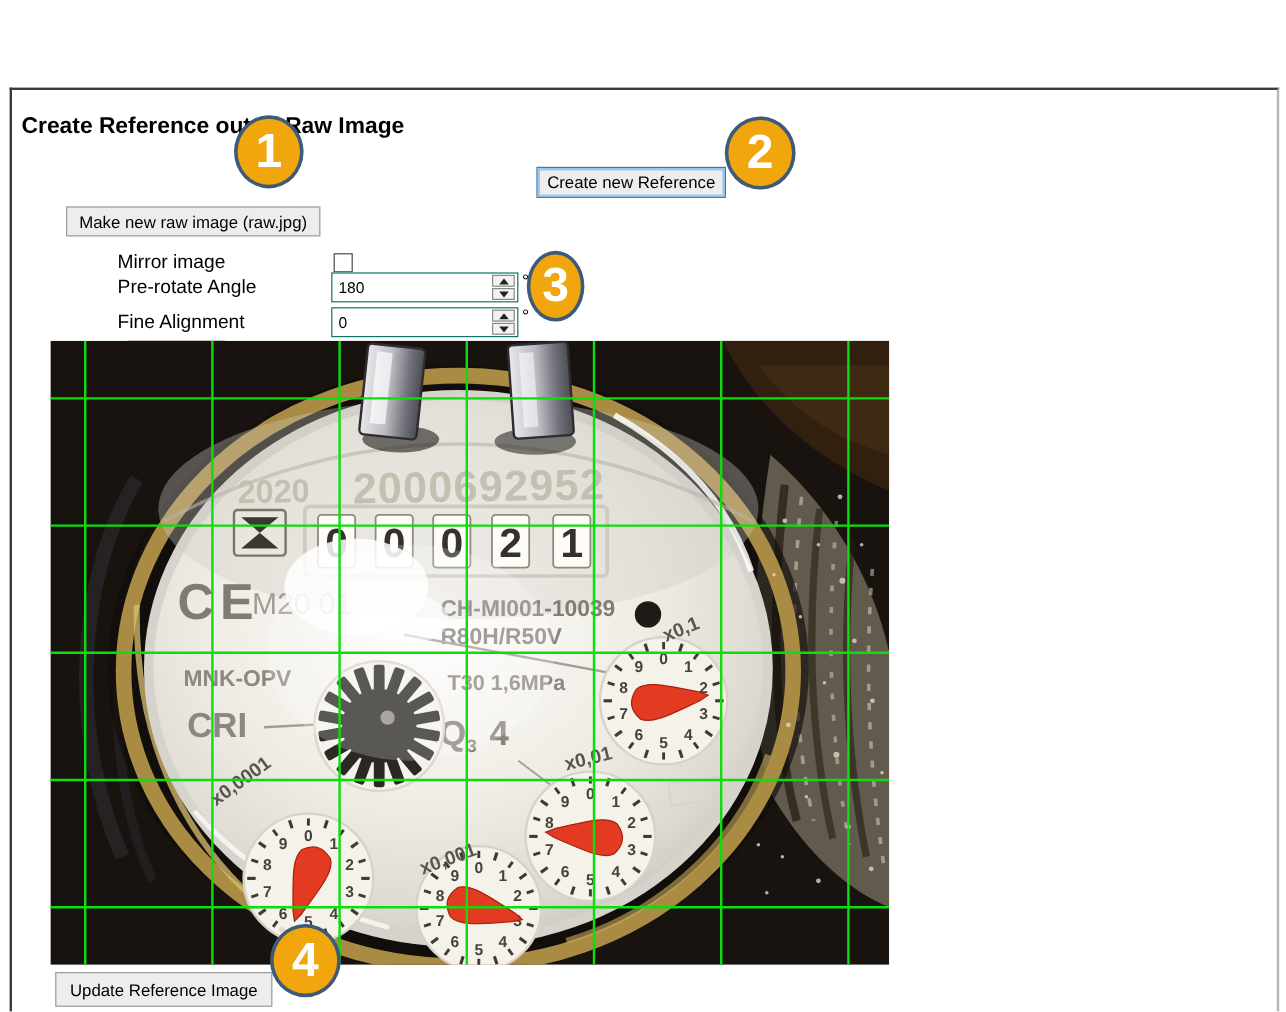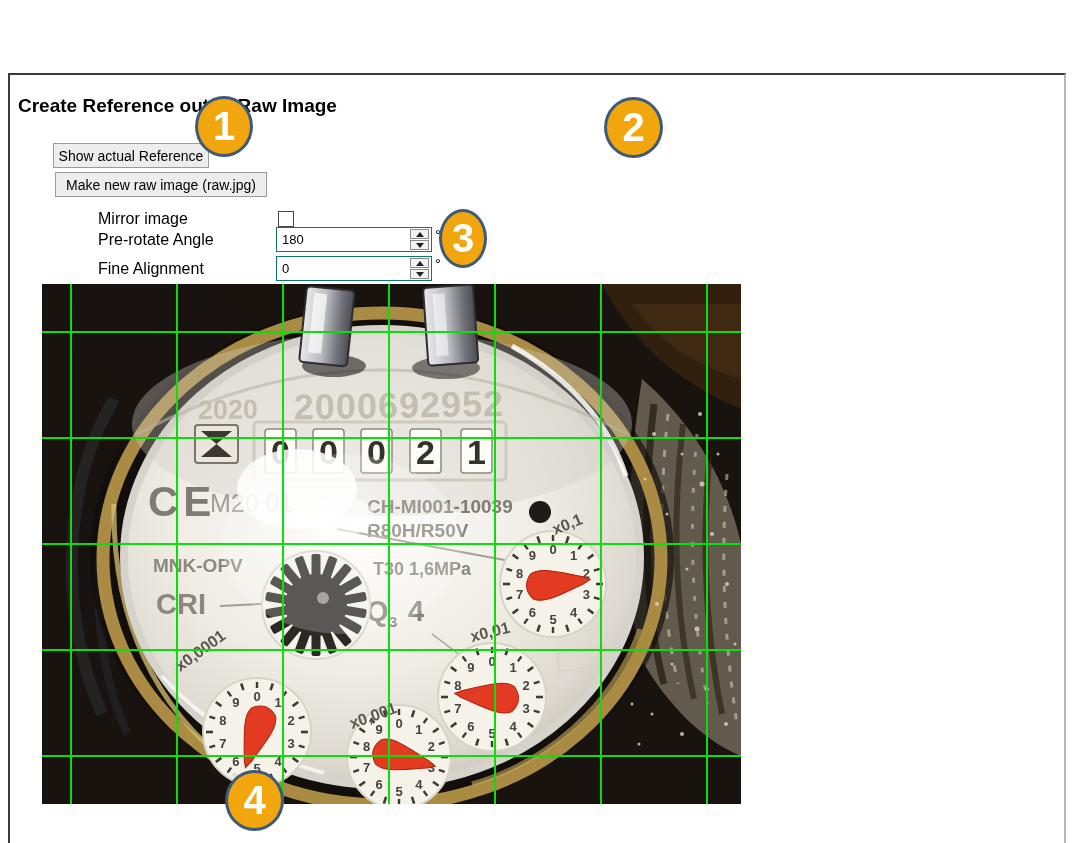--- a/index.html
+++ b/index.html
@@ -68,21 +68,21 @@
 </head>
 <body>
 
 <div class="page">
 
 
   <div class="content"></div>
 
   <div class="title">Create Reference out of Raw Image</div>
 
-  <button class="btn" id="btn-show">Show actual Reference</button>
+  <button class="btn" id="btn-create">Create new Reference</button>
   <button class="btn" id="btn-makeraw">Make new raw image (raw.jpg)</button>
 
   <div class="form-label" id="lbl-mirror">Mirror image</div>
   <div class="checkbox"></div>
 
   <div class="form-label" id="lbl-prerotate">Pre-rotate Angle</div>
   <div class="numinput" id="inp-prerotate">
     <div class="val">180</div>
     <div class="spin">
       <div>
@@ -412,18 +412,19 @@
         <line x1="559" y1="0" x2="559" y2="520" stroke="#0ddd0d" stroke-width="2"></line>
         <line x1="665" y1="0" x2="665" y2="520" stroke="#0ddd0d" stroke-width="2"></line>
         <line x1="0" y1="48" x2="699" y2="48" stroke="#0ddd0d" stroke-width="2"></line>
         <line x1="0" y1="154" x2="699" y2="154" stroke="#0ddd0d" stroke-width="2"></line>
         <line x1="0" y1="260" x2="699" y2="260" stroke="#0ddd0d" stroke-width="2"></line>
         <line x1="0" y1="366" x2="699" y2="366" stroke="#0ddd0d" stroke-width="2"></line>
         <line x1="0" y1="472" x2="699" y2="472" stroke="#0ddd0d" stroke-width="2"></line>
       </g>
   </svg>
 
+  <button class="btn" id="btn-update">Update Reference Image</button>
 
   <div class="callout" id="callout-1">1</div>
   <div class="callout" id="callout-2">2</div>
   <div class="callout" id="callout-3">3</div>
   <div class="callout" id="callout-4">4</div>
 </div>
 
 </body></html>

